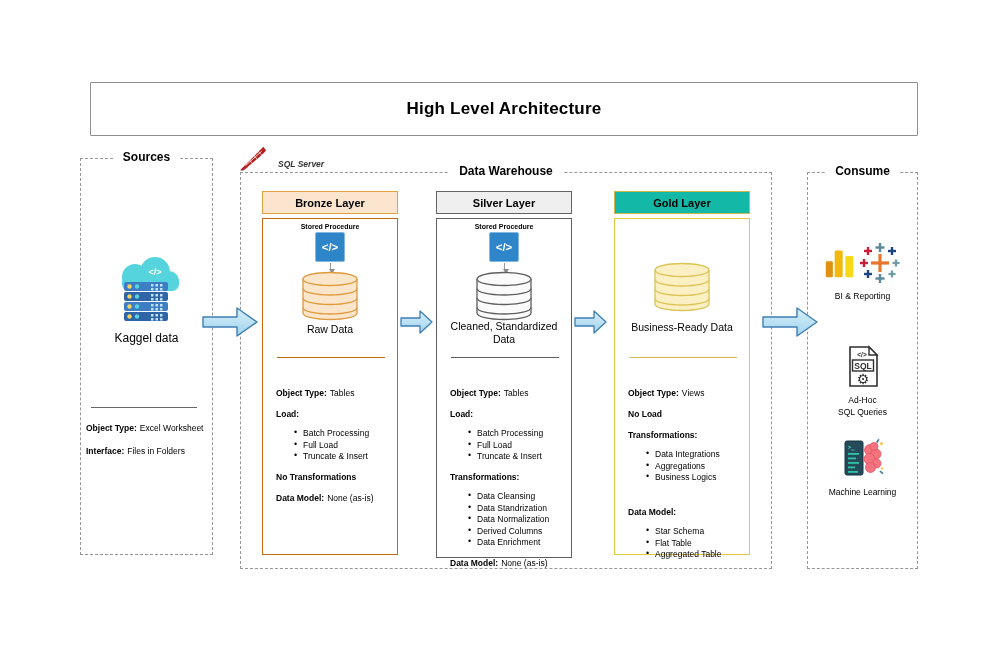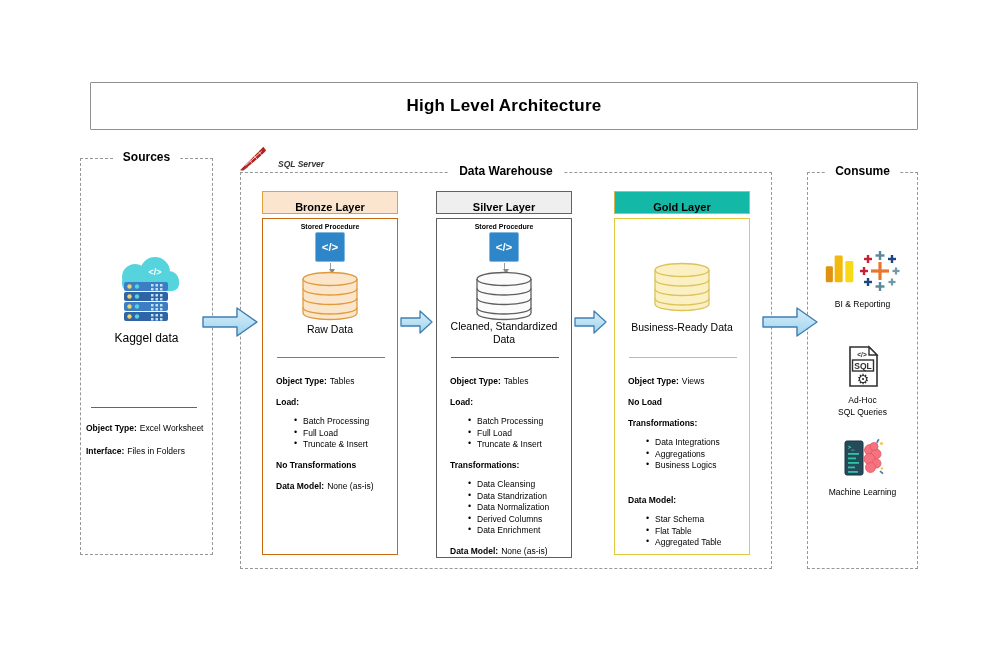--- a/index.html
+++ b/index.html
@@ -1,38 +1,38 @@
 <!DOCTYPE html>
 <html><head>
 <meta charset="utf-8">
 <style>
   * { margin:0; padding:0; box-sizing:border-box; }
   html,body { background:#fff; }
   body { font-family:"Liberation Sans", sans-serif; color:#000; }
   .canvas { position:relative; width:1000px; height:650px; background:#fff; overflow:hidden; }
 
   
-  .title-box { position:absolute; left:90px; top:82px; width:828px; height:48px;
+  .title-box { position:absolute; left:90px; top:82px; width:828px; height:54px;
     border:1px solid #8f8f8f; border-radius:1px; display:flex; align-items:center; justify-content:center; }
   .title-box span { font-size:17px; font-weight:bold; letter-spacing:.2px; }
 
   
   .panel { position:absolute; border:1px dashed #979797; }
   .panel-label { position:absolute; top:-9px; left:50%; transform:translateX(-50%);
     background:#fff; padding:0 10px; font-size:12px; font-weight:bold; white-space:nowrap; }
   .panel-sources { left:80px; top:158px; width:133px; height:397px; }
   .panel-warehouse { left:240px; top:172px; width:532px; height:397px; }
   .panel-consume { left:807px; top:172px; width:111px; height:397px; }
 
   
   .sqlserver { position:absolute; left:240px; top:145px; display:flex; align-items:flex-end; gap:11px; }
   .sqlserver .txt { font-size:8.5px; font-style:italic; font-weight:bold; color:#333; padding-bottom:3px; }
 
   
-  .layer-header { position:absolute; height:23px; width:136px; display:flex; align-items:flex-end; justify-content:center;
+  .layer-header { position:absolute; height:23px; width:136px; display:flex; align-items:center; justify-content:center;
     font-size:11px; font-weight:bold; }
   .layer-box { position:absolute; width:136px; background:#fff; }
   .hdr-bronze { background:#FBE5CE; border:1px solid #E0A23C; }
   .hdr-silver { background:#EFEFEF; border:1px solid #636363; }
   .hdr-gold   { background:#14b8a6; border:1px solid #D2B64B; }
   .box-bronze { border:1px solid #C96A11; }
   .box-silver { border:1px solid #5E5E5E; }
   .box-gold   { border:1px solid #E0CB3F; }
 
   .sp-label { position:absolute; top:4px; left:0; right:0; text-align:center; font-size:7px; font-weight:bold; }
@@ -44,39 +44,39 @@
   .connector .head { width:0; height:0; border-left:3.5px solid transparent; border-right:3.5px solid transparent;
     border-top:5px solid #8a8a8a; margin:0 auto; }
   .cyl { position:absolute; left:50%; transform:translateX(-50%); }
   .cyl-low { top:52px; } .cyl-gold { top:43px; }
   .db-label { position:absolute; left:2px; right:2px; text-align:center; font-size:10.5px; line-height:12.5px; }
   .db-one { top:104px; } .db-two { top:101px; } .db-goldlbl { top:102px; }
   .divider { position:absolute; top:138px; left:14px; width:108px; border-top:1px solid; }
   .div-bronze { border-color:#C96A11; } .div-silver { border-color:#5E5E5E; } .div-gold { border-color:#D9BE4F; }
 
   .details { position:absolute; left:13px; right:4px; top:153px; font-size:8.5px; line-height:10px; }
-  .kv { margin-top:11px; } .kv:first-child { margin-top:4px; }
+  .kv { margin-top:11px; } .kv:first-child { margin-top:16px; }
   .kv b { margin-right:3px; }
   .bullets { margin-top:9px; }
   .bullets > div { position:relative; padding-left:27px; margin-top:1.5px; }
   .bullets > div::before { content:"•"; position:absolute; left:18px; top:-1px; font-size:9px; }
   .mt-lg { margin-top:25px; }
 
   
   .src-icon { position:absolute; left:30px; top:92px; }
   .src-name { position:absolute; top:172px; left:0; right:0; text-align:center; font-size:12px; }
   .src-divider { position:absolute; top:248px; left:10px; width:106px; border-top:1px solid #666; }
   .src-field { position:absolute; left:5px; right:1px; font-size:8.5px; }
   .src-field b { margin-right:3px; }
   .src-f1 { top:264px; } .src-f2 { top:287px; }
 
   
   .consume-item { position:absolute; left:0; right:0; text-align:center; }
-  .ci-1 { top:76px; } .ci-2 { top:172px; } .ci-3 { top:262px; }
-  .ci-icons { display:flex; align-items:flex-start; justify-content:center; gap:2px; }
+  .ci-1 { top:68px; } .ci-2 { top:172px; } .ci-3 { top:262px; }
+  .ci-icons { display:flex; align-items:center; justify-content:center; gap:2px; }
   .ci-label { font-size:8.5px; line-height:12px; margin-top:5px; }
 
   
   .arrow { position:absolute; }
 </style>
 </head>
 <body>
 
 <div class="canvas">
 

